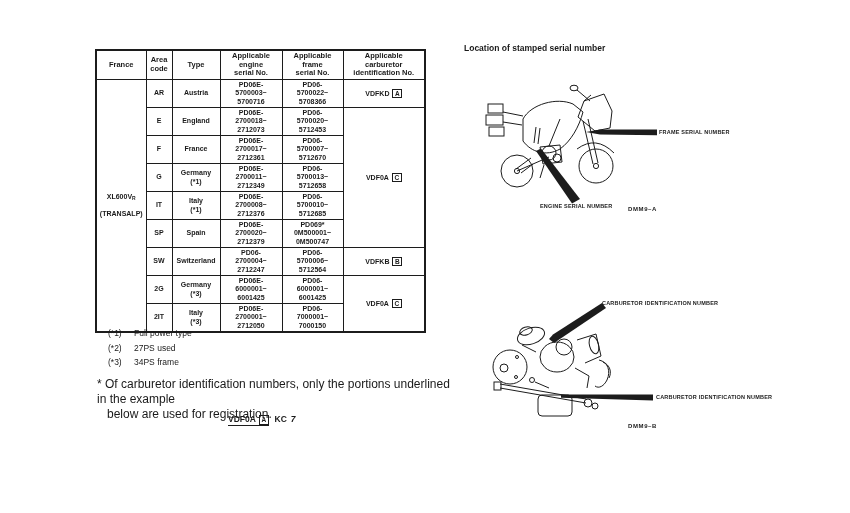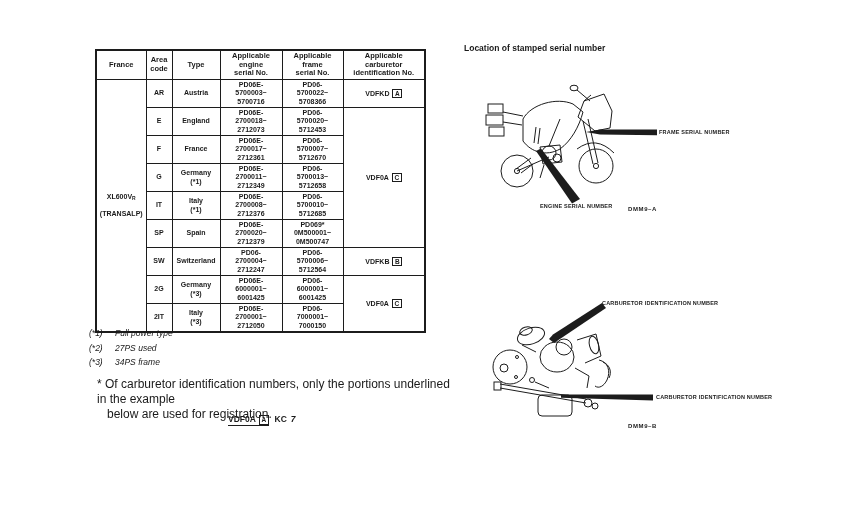--- a/index.html
+++ b/index.html
@@ -12,21 +12,21 @@
   table.serial th,table.serial td{border:1px solid #1c1c1c;text-align:center;vertical-align:middle;
                padding:0;white-space:pre-line;}
   table.serial th{font-size:7.5px;font-weight:bold;line-height:1.18;height:28px;}
   table.serial td{font-size:7px;font-weight:bold;line-height:1.22;height:27px;}
   .model-cell{font-size:7px;}
   .sub{font-size:5px;vertical-align:-1px;}
   .boxed{display:inline-block;border:1px solid #1c1c1c;font-size:6.5px;line-height:7.5px;
          padding:0 1.5px;margin-left:3px;font-weight:bold;}
 
   
-  .note{position:absolute;left:89px;font-size:8.5px;line-height:10px;font-style:italic;}
+  .note{position:absolute;left:108px;font-size:8.5px;line-height:10px;}
   .note-tag{display:inline-block;width:26px;}
   .para{position:absolute;left:97px;top:377px;width:360px;font-size:12px;line-height:15px;
         white-space:pre-wrap;}
   .example{position:absolute;left:228px;top:414px;font-size:8.5px;font-weight:bold;}
   .ex-u{border-bottom:1.5px solid #1c1c1c;padding-bottom:1px;}
   .ex-rest{margin-left:6px;}
   .ex-num{font-style:italic;margin-left:4px;}
 
   
   .r-heading{position:absolute;left:464px;top:43px;font-size:8.5px;font-weight:bold;}

